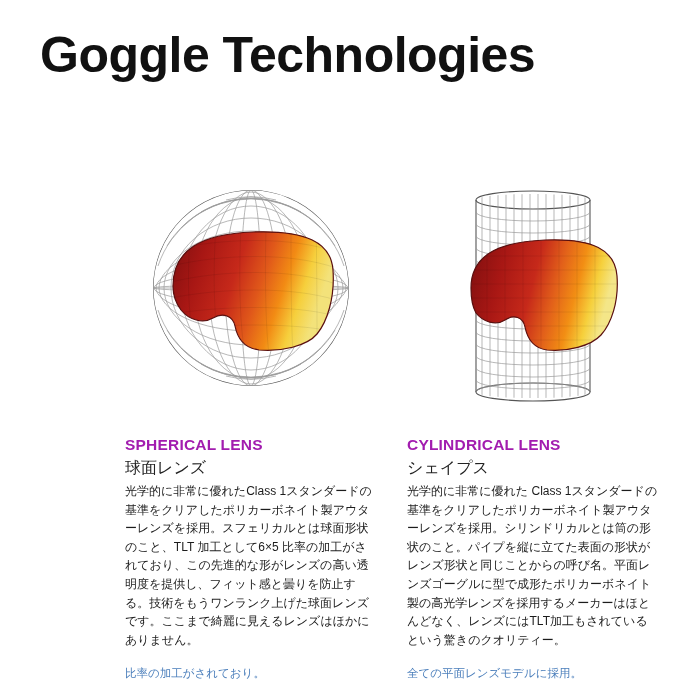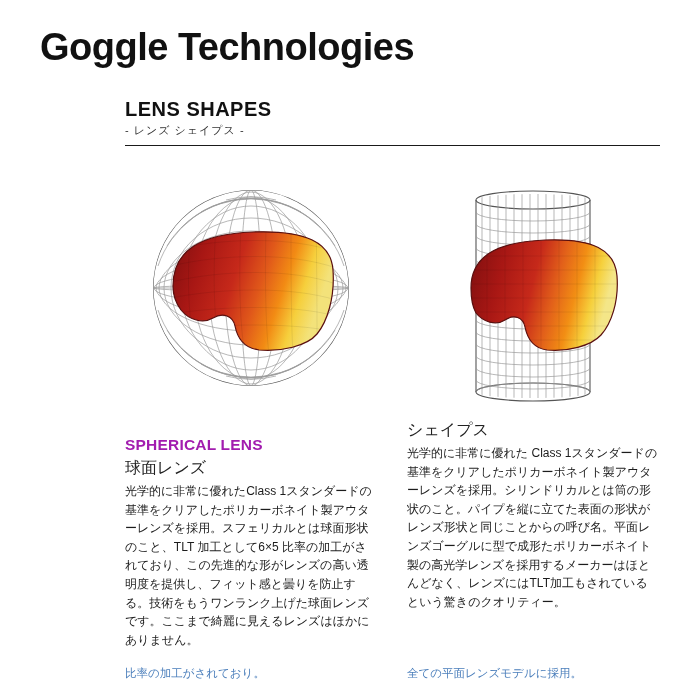--- a/index.html
+++ b/index.html
@@ -17,21 +17,21 @@
   }
   .page {
     position: relative;
     width: 700px;
     height: 700px;
   }
   .page-title {
     position: absolute;
     left: 40px;
     top: 26px;
-    font-size: 38px;
+    font-size: 50px;
     font-weight: bold;
     letter-spacing: -0.5px;
     color: #111111;
     white-space: nowrap;
   }
   .section {
     position: absolute;
     left: 125px;
     top: 98px;
     width: 535px;
@@ -111,25 +111,20 @@
   }
   svg { display: block; }
 </style>
 </head>
 <body>
 
 <div class="page">
 
   <div class="page-title">Goggle Technologies</div>
 
-  <div class="section">
-    <div class="section-title">LENS SHAPES</div>
-    <div class="section-subtitle">- レンズ シェイプス -</div>
-    <div class="rule"></div>
-  </div>
 
   <div class="columns">
 
     <div class="col">
       <div class="figure">
         <svg width="240" height="240" viewBox="0 0 240 240">
           <defs>
             <clipPath id="sphereClip">
               <circle cx="120" cy="118" r="98"></circle>
             </clipPath>
@@ -279,19 +274,20 @@
               <path d="M128,64 L128,186"></path>
               <path d="M146,64 L146,186"></path>
               <path d="M164,64 L164,186"></path>
               <path d="M182,64 L182,186"></path>
             </g>
             <path d="M58,118 C58,86 84,72 132,70 C180,68 202,80 204,106 C206,132 198,154 188,165 C178,176 154,182 134,180 C119,178 114,167 112,157 C110,147 101,144 92,150 C83,156 70,152 63,143 C59,136 58,126 58,118 Z" fill="none" stroke="#5a1010" stroke-width="1.2"></path>
           </g>
         </svg>
       </div>
 
+      <div class="col-title">CYLINDRICAL LENS</div>
       <div class="col-jp-label">シェイプス</div>
       <p class="col-body">光学的に非常に優れた Class 1スタンダードの基準をクリアしたポリカーボネイト製アウターレンズを採用。シリンドリカルとは筒の形状のこと。パイプを縦に立てた表面の形状がレンズ形状と同じことからの呼び名。平面レンズゴーグルに型で成形たポリカーボネイト製の高光学レンズを採用するメーカーはほとんどなく、レンズにはTLT加工もされているという驚きのクオリティー。</p>
       <a href="#" class="col-link link-cylindrical">全ての平面レンズモデルに採用。</a>
     </div>
 
   </div>
 </div>
 
 </body></html>

